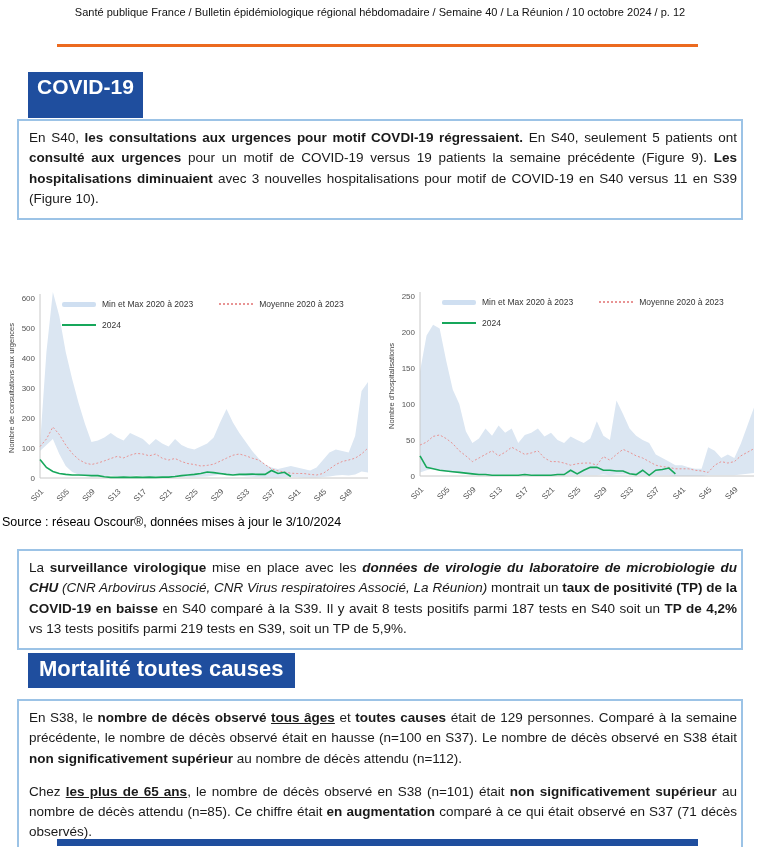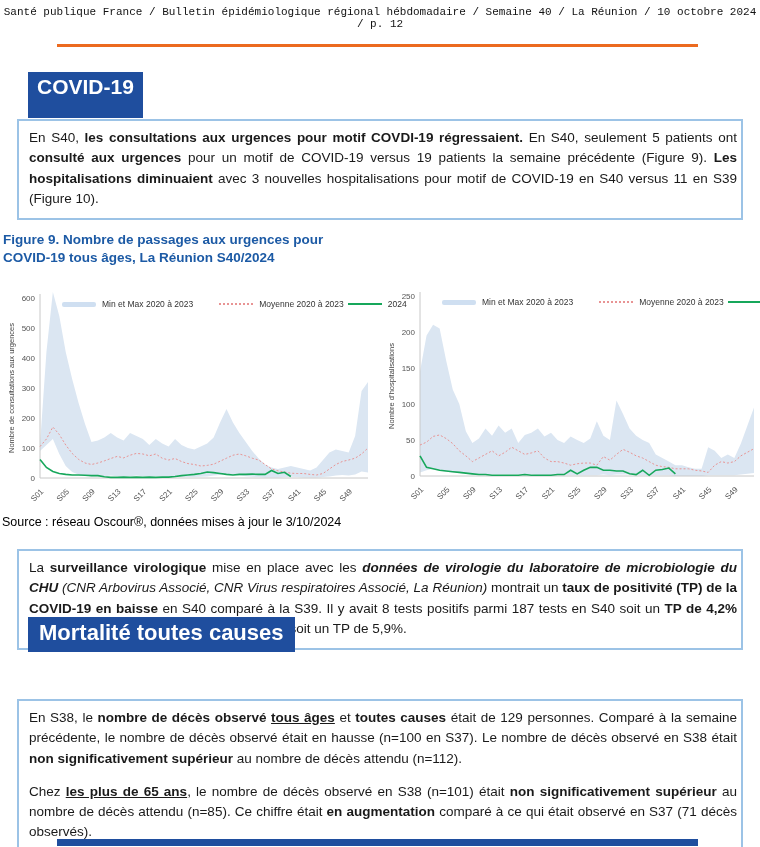--- a/index.html
+++ b/index.html
@@ -3,32 +3,32 @@
 <meta charset="utf-8">
 <style>
   * { margin:0; padding:0; box-sizing:border-box; }
   html,body { background:#ffffff; }
   .page {
     position:relative; width:760px; height:847px; background:#ffffff;
     font-family:"Liberation Sans", sans-serif; color:#1a1a1a; overflow:hidden;
   }
   .header-line {
     position:absolute; top:6px; left:0; width:100%;
-    text-align:center; font-size:11px; color:#111;font-family:Liberation Mono, monospace;
+    text-align:center; font-size:11px; color:#111;
   }
   .top-rule {
     position:absolute; top:44px; left:57px; width:641px; height:3px;
     background:#ec6a1f;
   }
   .section-banner {
     position:absolute; background:#1f4e9e; color:#ffffff; font-weight:bold;
     display:inline-block;
   }
   .banner-covid { top:72px; left:28px; font-size:21px; padding:3px 9px 19px 9px; }
-  .banner-mortality { top:617px; left:28px; font-size:22px; padding:3px 11px 6px 11px; }
+  .banner-mortality { top:653px; left:28px; font-size:22px; padding:3px 11px 6px 11px; }
   .text-box {
     position:absolute; left:17px; width:726px;
     border:2px solid #9cc3e6; background:#ffffff;
     padding:7px 4px 9px 10px;
     font-size:13.5px; line-height:1.5; text-align:justify;
   }
   .box-covid { top:119px; min-height:94px; }
   .box-virology { top:549px; min-height:88px; }
   .box-mortality { top:699px; min-height:113px; }
   .box-mortality .para + .para { margin-top:13px; }
@@ -38,21 +38,21 @@
   }
   .fig-title-left { left:3px; width:356px; }
   .fig-title-right { left:391px; width:362px; }
   .chart {
     position:absolute; height:222px;
   }
   .chart-left { left:6px; top:292px; width:366px; }
   .chart-right { left:386px; top:290px; width:372px; }
   .legend {
     position:absolute; left:56px; top:8px; font-size:8.5px; color:#333;
-    line-height:1; display:flex; gap:4px;
+    line-height:1; display:flex; flex-direction:column; gap:12px;
   }
   .lg-row { display:flex; gap:26px; }
   .lg-item { display:flex; align-items:center; gap:6px; white-space:nowrap; }
   .sw-band { width:34px; height:5px; background:#cfdff1; border-radius:2px; }
   .sw-dot { width:34px; height:0; border-top:2px dotted #e89494; }
   .sw-line { width:34px; height:0; border-top:2px solid #17a75b; }
   .source-note {
     position:absolute; top:515px; left:2px; font-size:12.5px; color:#000000;
   }
   .footer-bar {
@@ -68,21 +68,20 @@
 
   <div class="header-line">Santé publique France / Bulletin épidémiologique régional hébdomadaire / Semaine 40 / La Réunion / 10 octobre 2024 / p. 12</div>
   <div class="top-rule"></div>
 
   <div class="section-banner banner-covid">COVID-19</div>
 
   <div class="text-box box-covid">
     <div class="para"><span>En S40, </span><span style="font-weight: bold;">les consultations aux urgences pour motif COVDI-19 régressaient.</span><span> En S40, seulement 5 patients ont </span><span style="font-weight: bold;">consulté aux urgences</span><span> pour un motif de COVID-19 versus 19 patients la semaine précédente (Figure 9). </span><span style="font-weight: bold;">Les hospitalisations diminuaient</span><span> avec 3 nouvelles hospitalisations pour motif de COVID-19 en S40 versus 11 en S39 (Figure 10).</span></div>
   </div>
 
-  <div class="fig-title fig-title-left">Figure 9. Nombre de passages aux urgences pour COVID-19 tous âges, La Réunion S40/2024</div>
 
   <div class="chart chart-left" id="chart1"><svg viewBox="0 0 366 222" width="366" height="222">
         <path d="M 34,153 L 40.431372549019606,60.00000000000001 L 46.86274509803921,-1.865174681370263e-14 L 53.294117647058826,23.999999999999996 L 59.72549019607843,60.00000000000001 L 66.15686274509804,86.99999999999999 L 72.58823529411765,110.99999999999999 L 79.01960784313727,132 L 85.45098039215686,150 L 91.88235294117646,148.5 L 98.31372549019608,145.5 L 104.74509803921569,141 L 111.17647058823529,145.5 L 117.6078431372549,148.5 L 124.03921568627452,141 L 130.47058823529412,144 L 136.90196078431373,147 L 143.33333333333331,153 L 149.76470588235293,147 L 156.19607843137254,151.5 L 162.62745098039215,154.5 L 169.05882352941177,147 L 175.49019607843138,153 L 181.92156862745097,156 L 188.35294117647058,157.5 L 194.7843137254902,154.5 L 201.2156862745098,151.5 L 207.64705882352942,145.5 L 214.07843137254903,130.5 L 220.50980392156862,117 L 226.94117647058823,130.5 L 233.37254901960785,141 L 239.80392156862746,150 L 246.23529411764707,159 L 252.66666666666666,166.5 L 259.0980392156863,172.5 L 265.52941176470586,175.5 L 271.9607843137255,177 L 278.3921568627451,175.5 L 284.8235294117647,174 L 291.2549019607843,175.5 L 297.6862745098039,177 L 304.11764705882354,178.5 L 310.54901960784315,175.5 L 316.98039215686276,168 L 323.4117647058824,160.5 L 329.84313725490193,157.5 L 336.27450980392155,159 L 342.70588235294116,160.5 L 349.1372549019608,144 L 355.5686274509804,98.99999999999999 L 362,90 L 362,180.6 L 355.5686274509804,179.4 L 349.1372549019608,182.4 L 342.70588235294116,183.6 L 336.27450980392155,183 L 329.84313725490193,183.6 L 323.4117647058824,184.5 L 316.98039215686276,185.1 L 310.54901960784315,185.4 L 304.11764705882354,185.4 L 297.6862745098039,185.4 L 291.2549019607843,185.1 L 284.8235294117647,184.79999999999998 L 278.3921568627451,185.1 L 271.9607843137255,185.4 L 265.52941176470586,185.4 L 259.0980392156863,185.4 L 252.66666666666666,185.1 L 246.23529411764707,184.79999999999998 L 239.80392156862746,184.2 L 233.37254901960785,183.6 L 226.94117647058823,183 L 220.50980392156862,181.8 L 214.07843137254903,183 L 207.64705882352942,183.6 L 201.2156862745098,184.5 L 194.7843137254902,184.79999999999998 L 188.35294117647058,185.1 L 181.92156862745097,185.1 L 175.49019607843138,184.79999999999998 L 169.05882352941177,184.5 L 162.62745098039215,184.79999999999998 L 156.19607843137254,184.5 L 149.76470588235293,184.2 L 143.33333333333331,184.5 L 136.90196078431373,184.2 L 130.47058823529412,183.6 L 124.03921568627452,184.2 L 117.6078431372549,184.5 L 111.17647058823529,184.2 L 104.74509803921569,183.6 L 98.31372549019608,184.2 L 91.88235294117646,184.5 L 85.45098039215686,184.5 L 79.01960784313727,183.6 L 72.58823529411765,182.4 L 66.15686274509804,180 L 59.72549019607843,174 L 53.294117647058826,162 L 46.86274509803921,147 L 40.431372549019606,153 L 34,159 Z" fill="#dbe6f2" stroke="none"></path>
         <line x1="34" y1="2" x2="34" y2="186" stroke="#c8c8c8" stroke-width="1"></line>
         <line x1="34" y1="186" x2="362" y2="186" stroke="#c8c8c8" stroke-width="1"></line>
         <text x="29" y="189" text-anchor="end" font-size="8" fill="#555555">0</text>
         <text x="29" y="159" text-anchor="end" font-size="8" fill="#555555">100</text>
         <text x="29" y="129" text-anchor="end" font-size="8" fill="#555555">200</text>
         <text x="29" y="99" text-anchor="end" font-size="8" fill="#555555">300</text>
         <text x="29" y="69" text-anchor="end" font-size="8" fill="#555555">400</text>

